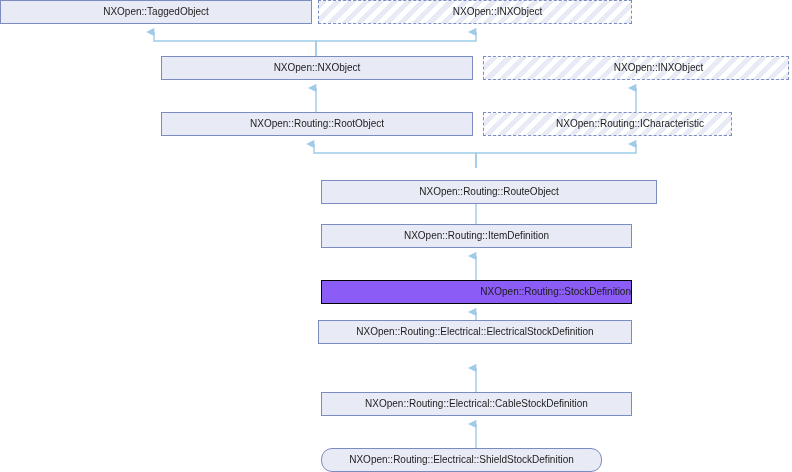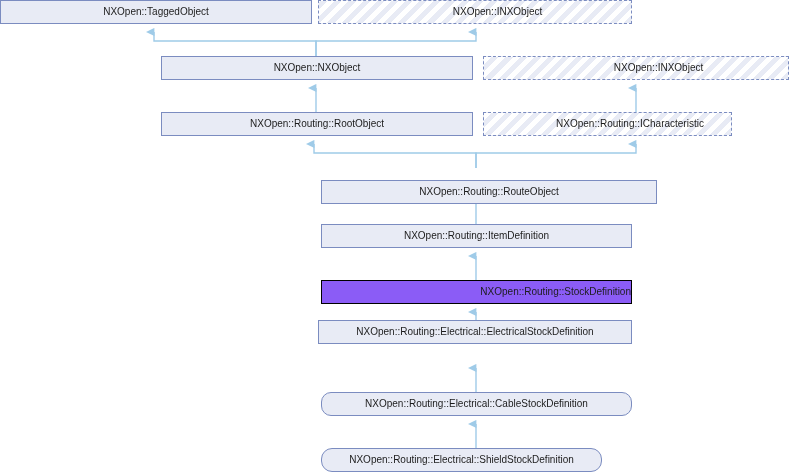--- a/index.html
+++ b/index.html
@@ -121,20 +121,20 @@
   </div>
   <div class="node normal" style="left: 321px; top: 224px; width: 311px;">
     <span class="label">NXOpen::Routing::ItemDefinition</span>
   </div>
   <div class="node current" style="left: 321px; top: 280px; width: 311px;">
     <span class="label">NXOpen::Routing::StockDefinition</span>
   </div>
   <div class="node normal" style="left: 318px; top: 320px; width: 314px;">
     <span class="label">NXOpen::Routing::Electrical::ElectricalStockDefinition</span>
   </div>
-  <div class="node normal" style="left: 321px; top: 392px; width: 311px; border-radius: 10px;">
+  <div class="node normal" style="left: 321px; top: 392px; width: 311px;">
     <span class="label">NXOpen::Routing::Electrical::CableStockDefinition</span>
   </div>
   <div class="node normal" style="left: 321px; top: 448px; width: 281px; border-radius: 11px;">
     <span class="label">NXOpen::Routing::Electrical::ShieldStockDefinition</span>
   </div>
 
 </div>
 
 </body></html>

